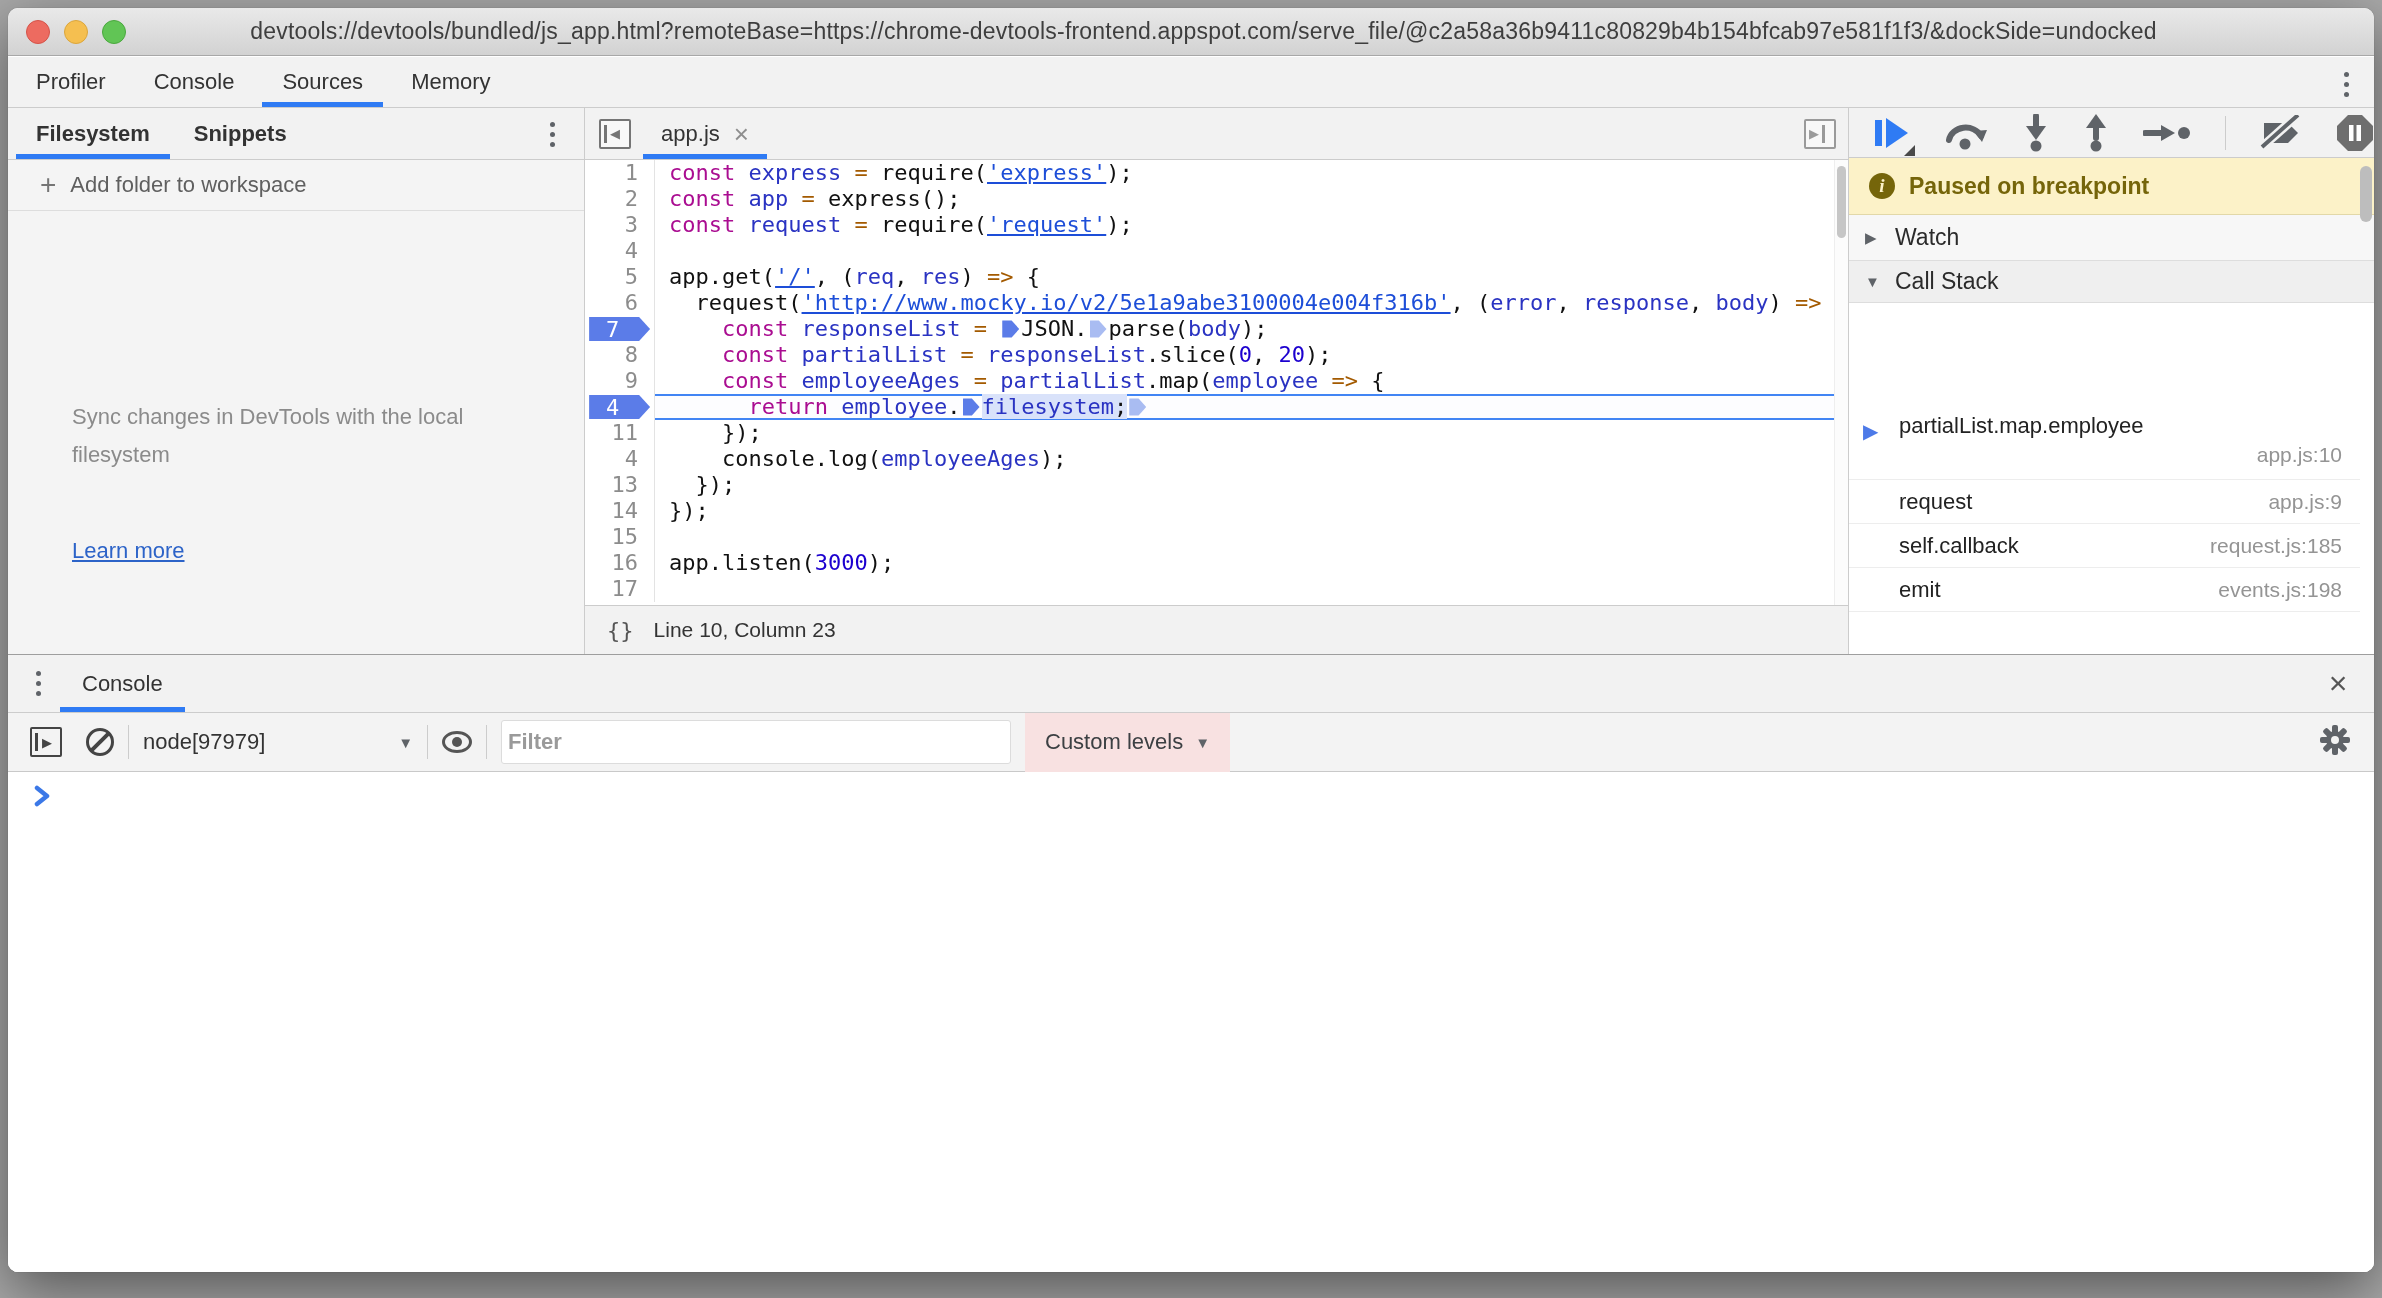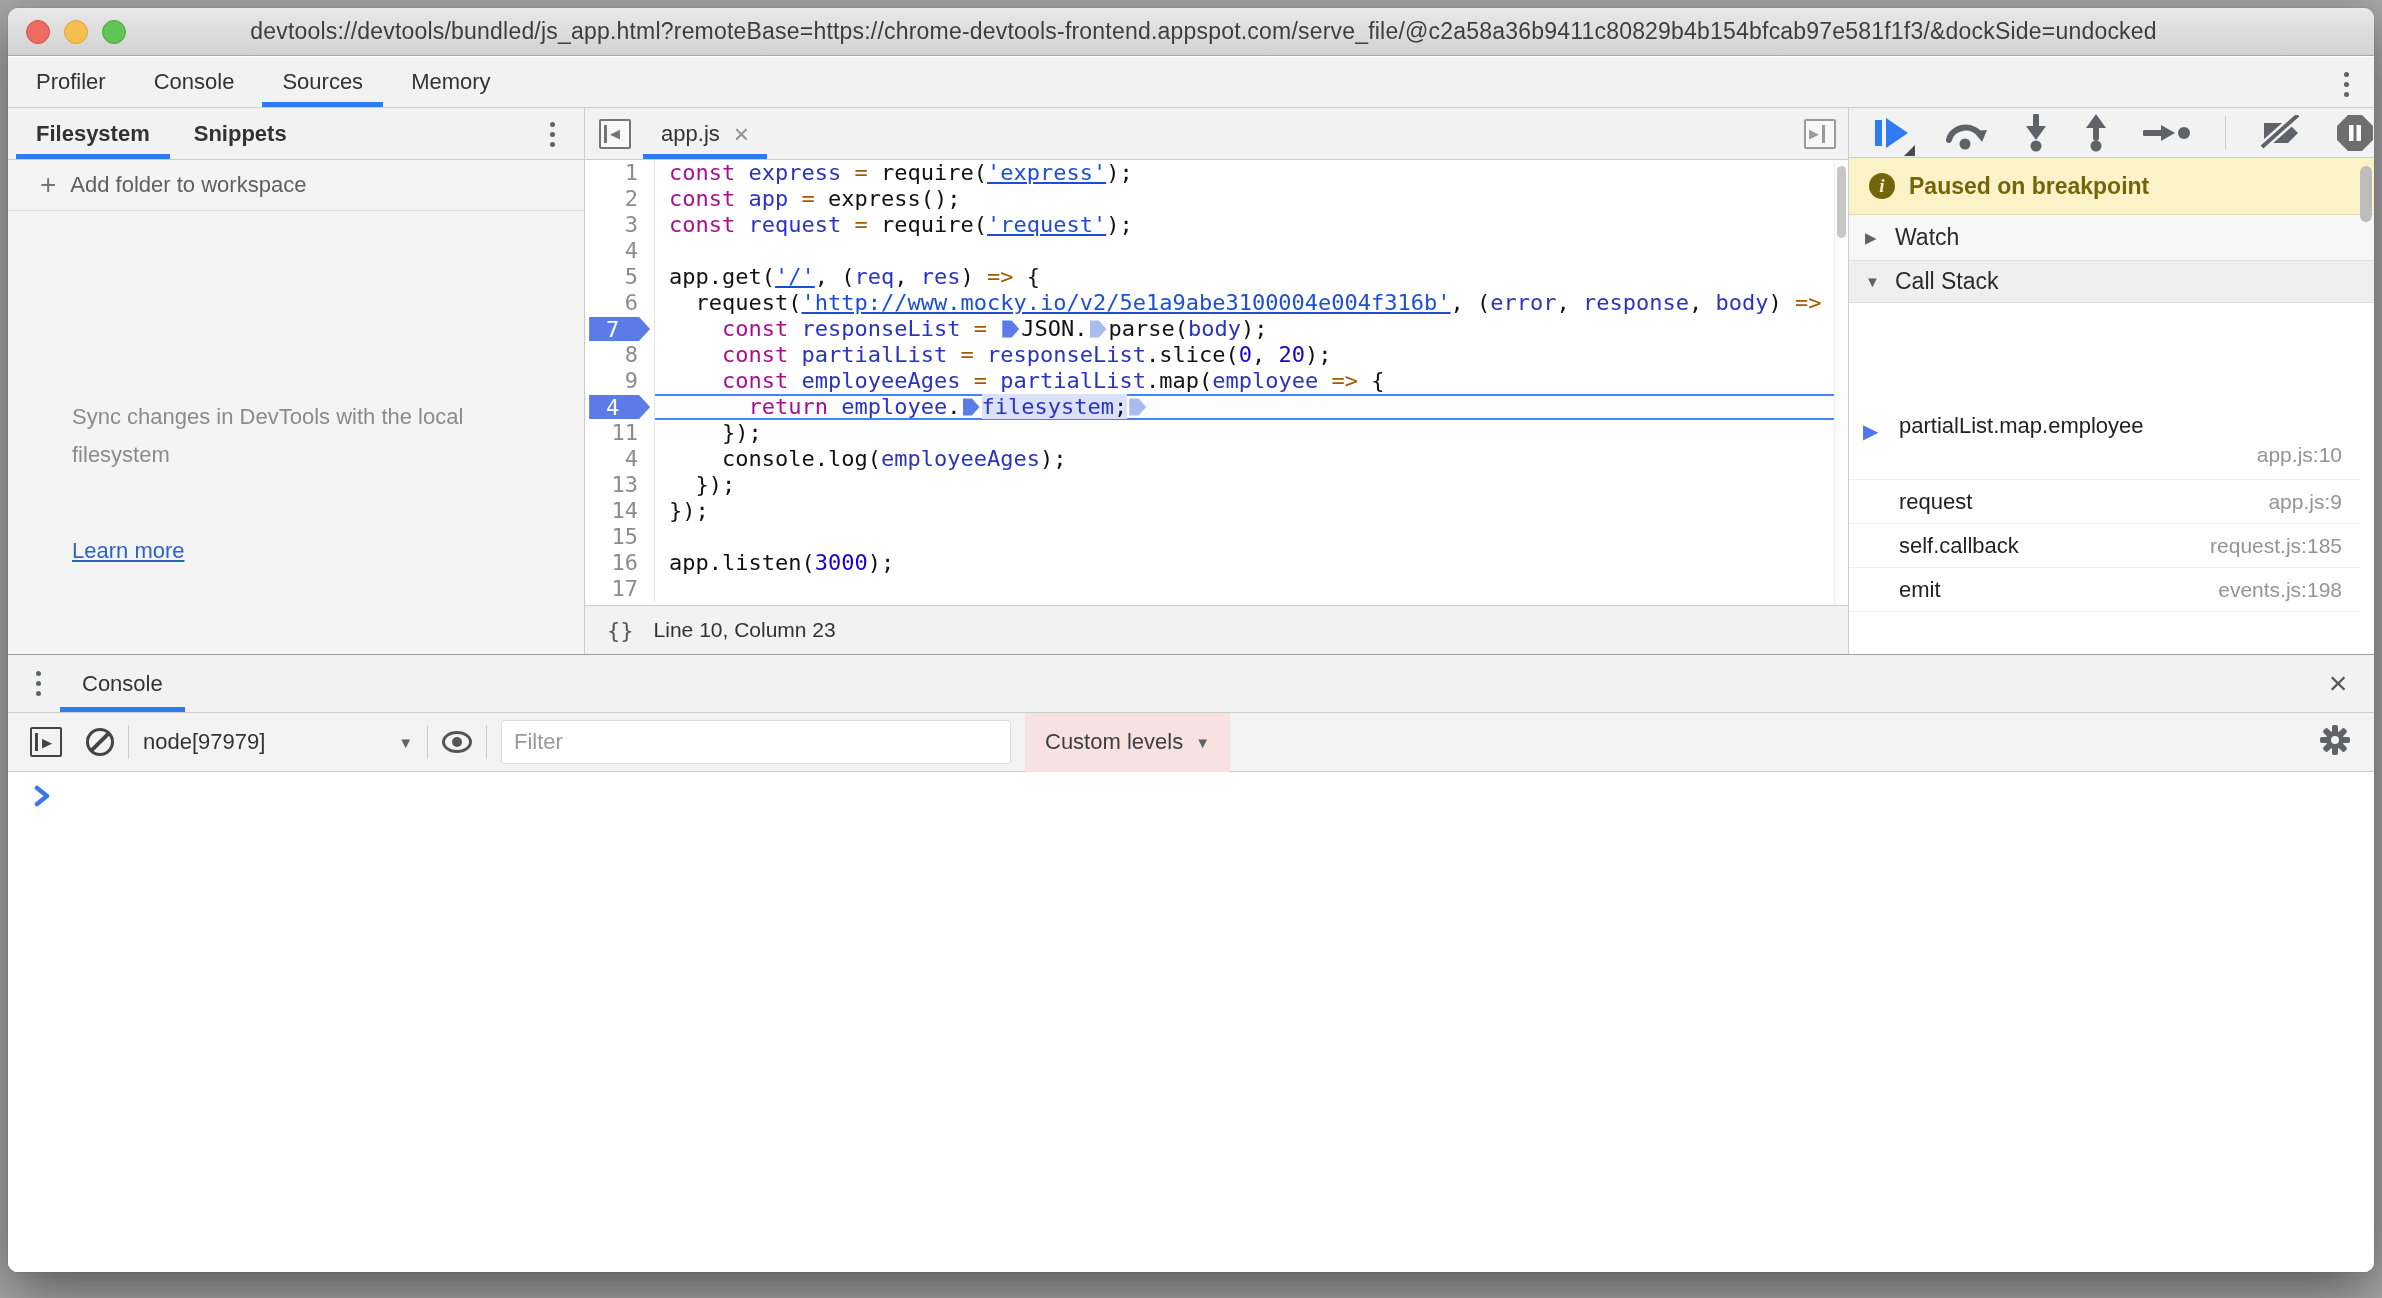--- a/index.html
+++ b/index.html
@@ -122,21 +122,21 @@
   .console-toolbar { height:59px; background:#f3f3f3; border-bottom:1px solid #c9c9c9; display:flex; align-items:center; position:relative; }
   .ct-sep { width:1px; height:34px; background:#ccc; margin:0 14px; }
   .ic-console-sidebar { width:32px; height:30px; border:2px solid #444; border-radius:2px; margin-left:22px; display:flex; align-items:center; padding-left:3px; color:#444; font-size:13px; }
   .ic-console-sidebar .bar { width:3px; height:18px; background:#444; margin-right:4px; }
   .ic-clear { width:28px; height:28px; border:3px solid #444; border-radius:50%; position:relative; margin-left:24px; }
   .ic-clear::after { content:""; position:absolute; left:-2px; top:9px; width:26px; height:4px; background:#444; transform:rotate(-45deg); }
   .ctx-select { display:flex; align-items:center; width:270px; font-size:22px; color:#333; }
   .ctx-caret { margin-left:auto; font-size:15px; color:#5f6368; }
   .ic-eye { width:30px; height:22px; border:3px solid #555; border-radius:50% / 50%; position:relative; }
   .ic-eye::after { content:""; position:absolute; left:7px; top:3px; width:10px; height:10px; border-radius:50%; background:#555; }
-  .filter-input { width:510px; height:44px; background:#fff; border:1px solid #dcdcdc; border-radius:3px; font-size:22px; color:#333; padding:0 12px; font-family:"Liberation Sans", sans-serif; }
+  .filter-input { width:510px; height:44px; background:#fff; border:1px solid #dcdcdc; border-radius:3px; font-size:22px; color:#333; padding:0 6px; font-family:"Liberation Sans", sans-serif;font-weight:bold; }
   .filter-input::placeholder { color:#9a9a9a; }
   .custom-levels { margin-left:14px; height:59px; display:flex; align-items:center; background:#f8e1e1; padding:0 20px; font-size:22px; color:#3c4043; }
   .custom-levels .ctx-caret { margin-left:12px; }
   .ic-gear { position:absolute; right:22px; }
   .console-output { position:absolute; left:0; right:0; top:119px; bottom:0; background:#fff; }
   .prompt-row { height:44px; display:flex; align-items:center; padding-left:26px; }
 </style>
 </head>
 <body>
 

